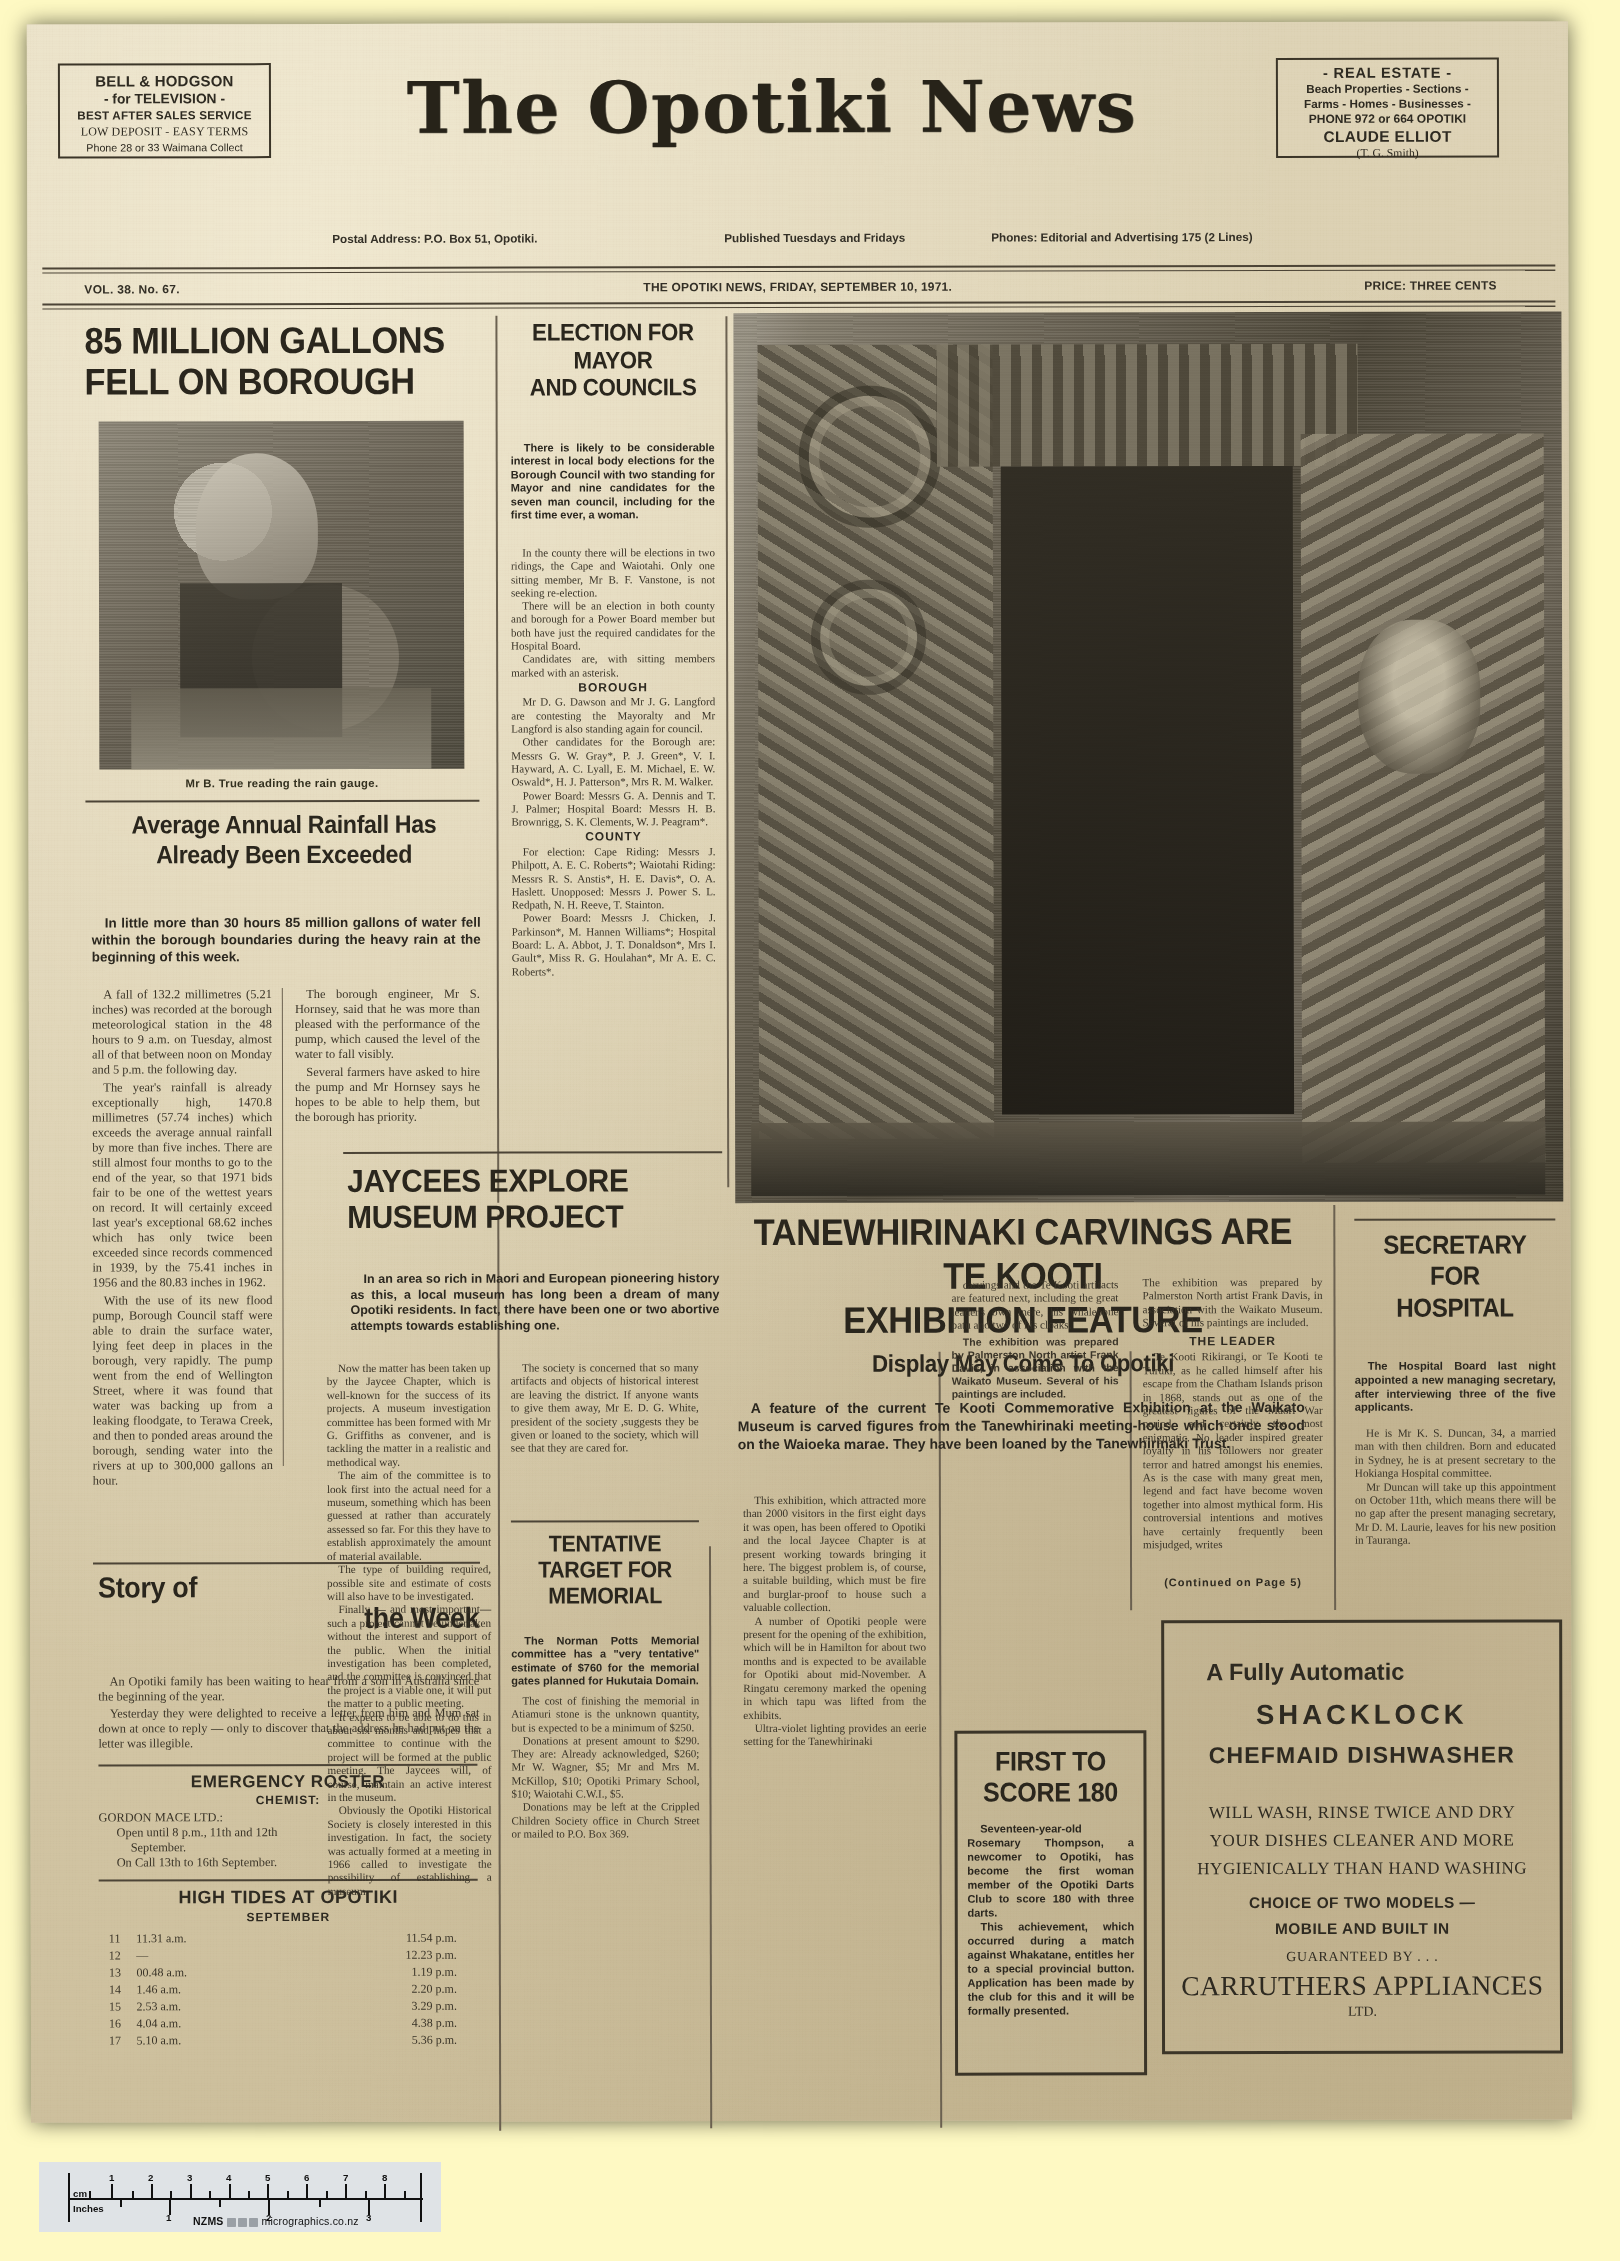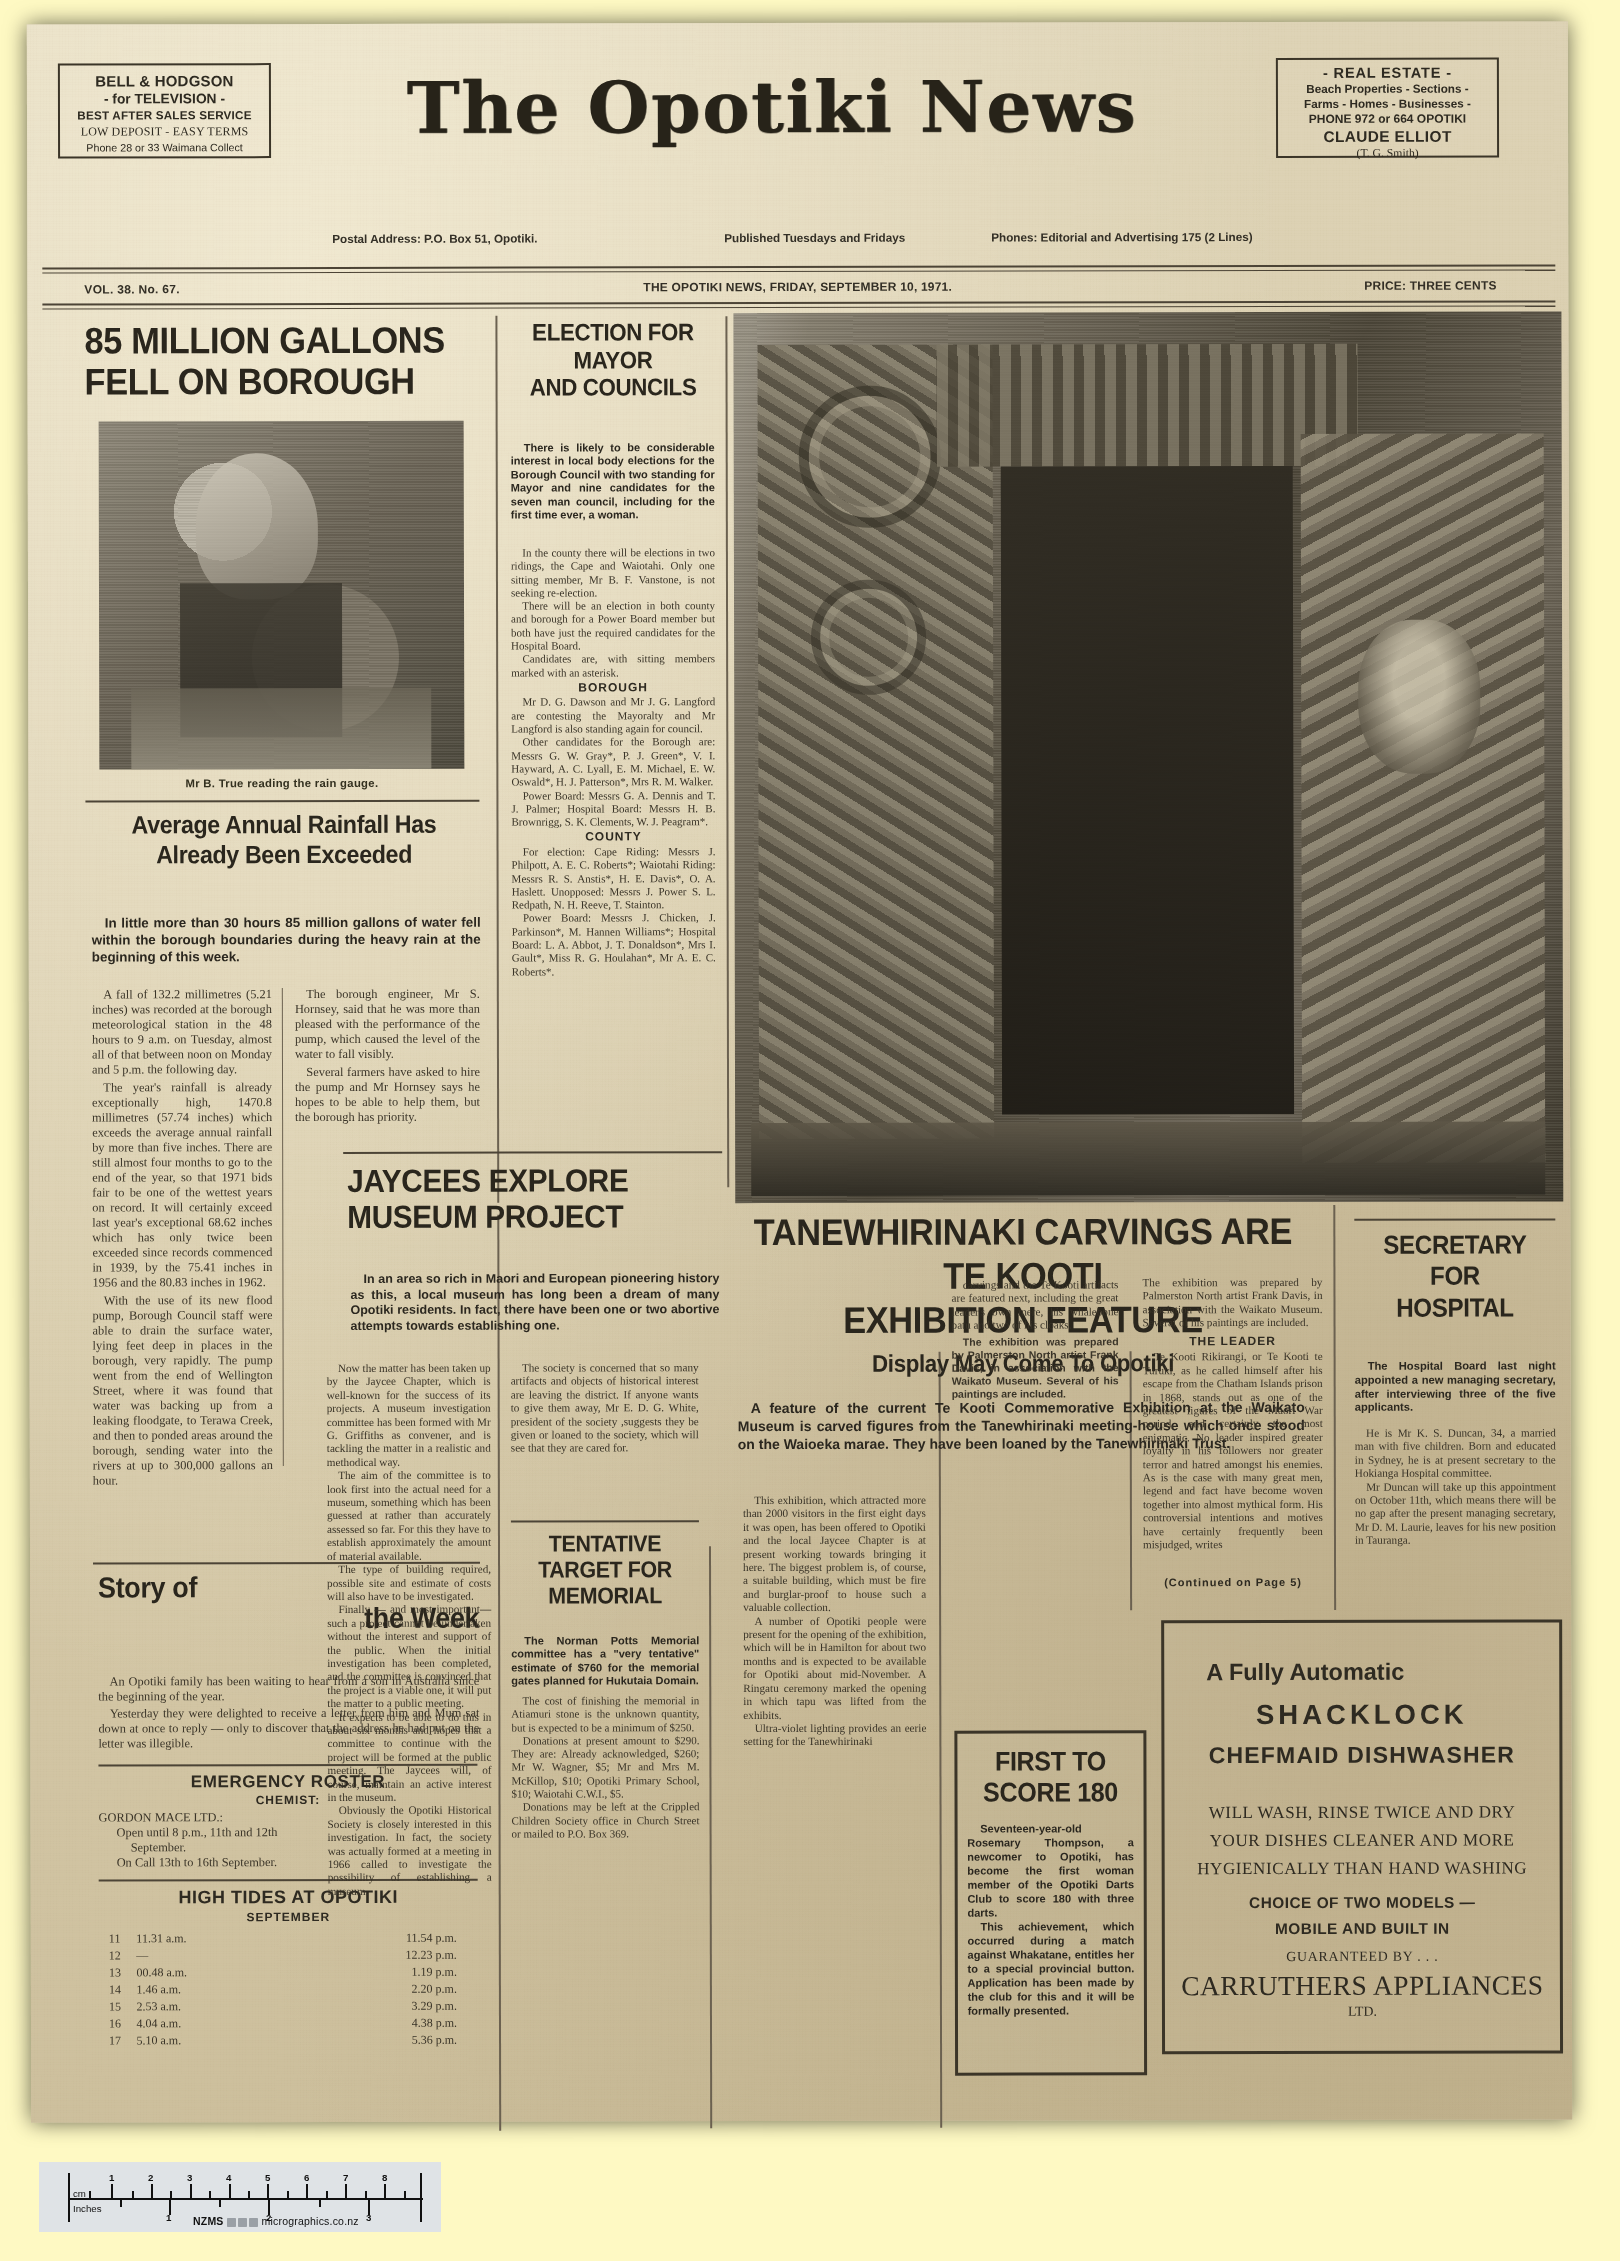--- a/index.html
+++ b/index.html
@@ -60,21 +60,21 @@
   
   .tides{font-family:"Liberation Serif",serif;font-size:12px;line-height:17px;color:#3a3428;width:100%;
     border-collapse:collapse;}
   .tides td{padding:0;}
   .tides .d{width:27.5px;}
   .tides .am{width:97px;}
   .tides .pm{text-align:right;}
 
   
   #ruler{position:absolute;left:39px;top:2162px;width:402px;height:70px;background:#dfe3e6;}
-  #ruler .lbl{position:absolute;font-family:"Liberation Sans",sans-serif;font-weight:normal;
+  #ruler .lbl{position:absolute;font-family:"Liberation Sans",sans-serif;font-weight:bold;
     font-size:9.7px;color:#111;}
   #ruler .tick{position:absolute;background:#111;}
   #ruler .num{position:absolute;font-family:"Liberation Sans",sans-serif;font-weight:bold;
     font-size:9.7px;color:#111;}
   #nzms{position:absolute;left:154px;top:53px;font-family:"Liberation Sans",sans-serif;
     font-weight:bold;font-size:10.5px;color:#111;letter-spacing:0.2px;}
   .sqic{display:inline-block;width:9px;height:9px;background:#9aa0a6;margin:0 0.8px;
     vertical-align:middle;border-radius:0.8px;}
 </style>
 </head>
@@ -351,21 +351,21 @@
     <div class="hrule" style="left:1325px;top:1197px;width:201px;height:2.4px;"></div>
     <div style="position:absolute;left:1325px;top:1210px;width:201px;text-align:center;">
       <div class="hl-cond hl-center" style="font-size:26px;">SECRETARY</div>
       <div class="hl-cond hl-center" style="font-size:26px;margin-top:4.9px;">FOR</div>
       <div class="hl-cond hl-center" style="font-size:26px;margin-top:4.9px;">HOSPITAL</div>
     </div>
     <div class="lead" style="position:absolute;left:1325px;top:1338px;width:201px;font-size:11.2px;line-height:13.8px;">
       <p>The Hospital Board last night appointed a new managing secretary, after interviewing three of the five applicants.</p>
     </div>
     <div class="body-txt" style="position:absolute;left:1325px;top:1405px;width:201px;font-size:11.2px;line-height:13.4px;">
-      <p>He is Mr K. S. Duncan, 34, a married man with five children. Born and educated in Sydney, he is at present secretary to the Hokianga Hospital committee.</p>
+      <p>He is Mr K. S. Duncan, 34, a married man with then children. Born and educated in Sydney, he is at present secretary to the Hokianga Hospital committee.</p>
       <p>Mr Duncan will take up this appointment on October 11th, which means there will be no gap after the present managing secretary, Mr D. M. Laurie, leaves for his new position in Tauranga.</p>
     </div>
 
     <div class="adbox" style="left:924px;top:1708px;width:186px;height:339px;border-width:3.2px;">
       <div style="text-align:center;margin-top:14.6px;">
         <div class="hl-cond hl-center" style="font-size:27px;">FIRST TO</div>
         <div class="hl-cond hl-center" style="font-size:27px;margin-top:4px;">SCORE 180</div>
       </div>
       <div class="lead" style="margin:14.6px 9.7px 0;font-size:11px;line-height:14px;">
         <p>Seventeen-year-old Rosemary Thompson, a newcomer to Opotiki, has become the first woman member of the Opotiki Darts Club to score 180 with three darts.</p>

